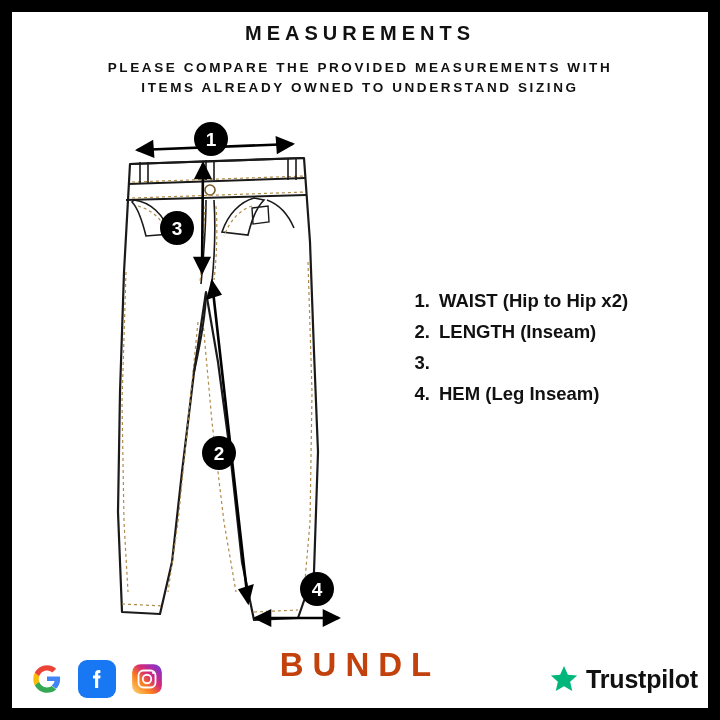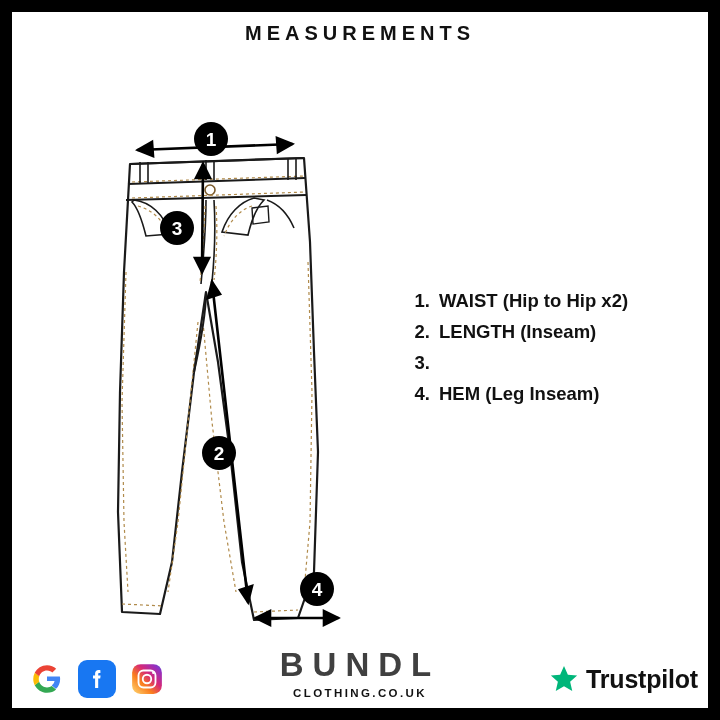--- a/index.html
+++ b/index.html
@@ -113,21 +113,21 @@
     position: absolute;
     left: 248px;
     top: 636px;
     width: 200px;
     text-align: center;
   }
   .brand-name {
     font-size: 33px;
     font-weight: bold;
     letter-spacing: 9px;
-    color: #404040;
+    color: #c2410c;
     line-height: 1;
   }
   .brand-sub {
     margin-top: 6px;
     font-size: 11.5px;
     font-weight: bold;
     letter-spacing: 2.4px;
     color: #111111;
   }
 
@@ -165,20 +165,24 @@
     text-align: center;
   }
 </style>
 </head>
 <body>
 
 <div id="page">
   <div class="canvas">
 
     <div class="title">MEASUREMENTS</div>
+    <div class="subtitle">
+      <div>PLEASE COMPARE THE PROVIDED MEASUREMENTS WITH</div>
+      <div>ITEMS ALREADY OWNED TO UNDERSTAND SIZING</div>
+    </div>
 
     <div class="jeans-wrap">
       <svg width="290" height="510" viewBox="0 0 290 510" fill="none" xmlns="http://www.w3.org/2000/svg">
 
         <g stroke="#1a1a1a" stroke-width="2.2" fill="#ffffff" stroke-linejoin="round">
           <path d="M28 42 L202 36 L208 120 L212 230 L216 330 L212 450 L196 496 L152 498 L140 440 L128 330 L116 240 L104 170 L92 250 L80 350 L70 440 L58 492 L20 490 L16 390 L18 270 L22 150 Z"></path>
         </g>
 
         <g stroke="#1a1a1a" stroke-width="2" fill="none">
           <path d="M28 42 L202 36"></path>
@@ -275,21 +279,20 @@
         <span class="legend-num">3.</span>
       </div>
       <div class="legend-row">
         <span class="legend-num">4.</span>
         <span class="legend-text">HEM (Leg Inseam)</span>
       </div>
     </div>
 
     <div class="brand">
       <div class="brand-name">BUNDL</div>
-      <div class="brand-sub">CLOTHING.CO.UK</div>
     </div>
 
     <div class="socials">
       <div class="social">
         <svg width="30" height="30" viewBox="0 0 48 48">
           <path fill="#4285F4" d="M45 24c0-1.6-.14-2.76-.44-3.96H24v7.2h12.04c-.24 2-1.56 5-4.48 7.04l-.04.28 6.5 5.04.46.04C42.62 36.04 45 30.6 45 24z"></path>
           <path fill="#34A853" d="M24 46c5.92 0 10.9-1.96 14.52-5.32l-6.92-5.36c-1.86 1.28-4.34 2.18-7.6 2.18-5.8 0-10.72-3.82-12.48-9.1l-.26.02-6.76 5.24-.08.24C8.02 41.1 15.44 46 24 46z"></path>
           <path fill="#FBBC05" d="M11.52 28.4c-.46-1.36-.72-2.82-.72-4.4s.26-3.04.7-4.4l-.02-.3-6.84-5.32-.22.1A22.1 22.1 0 0 0 2 24c0 3.54.86 6.88 2.42 9.92l7.1-5.52z"></path>
           <path fill="#EB4335" d="M24 10.5c4.12 0 6.9 1.78 8.48 3.26l6.2-6.04C34.88 4.18 29.92 2 24 2 15.44 2 8.02 6.9 4.42 14.08l7.08 5.52C13.28 14.32 18.2 10.5 24 10.5z"></path>
         </svg>

